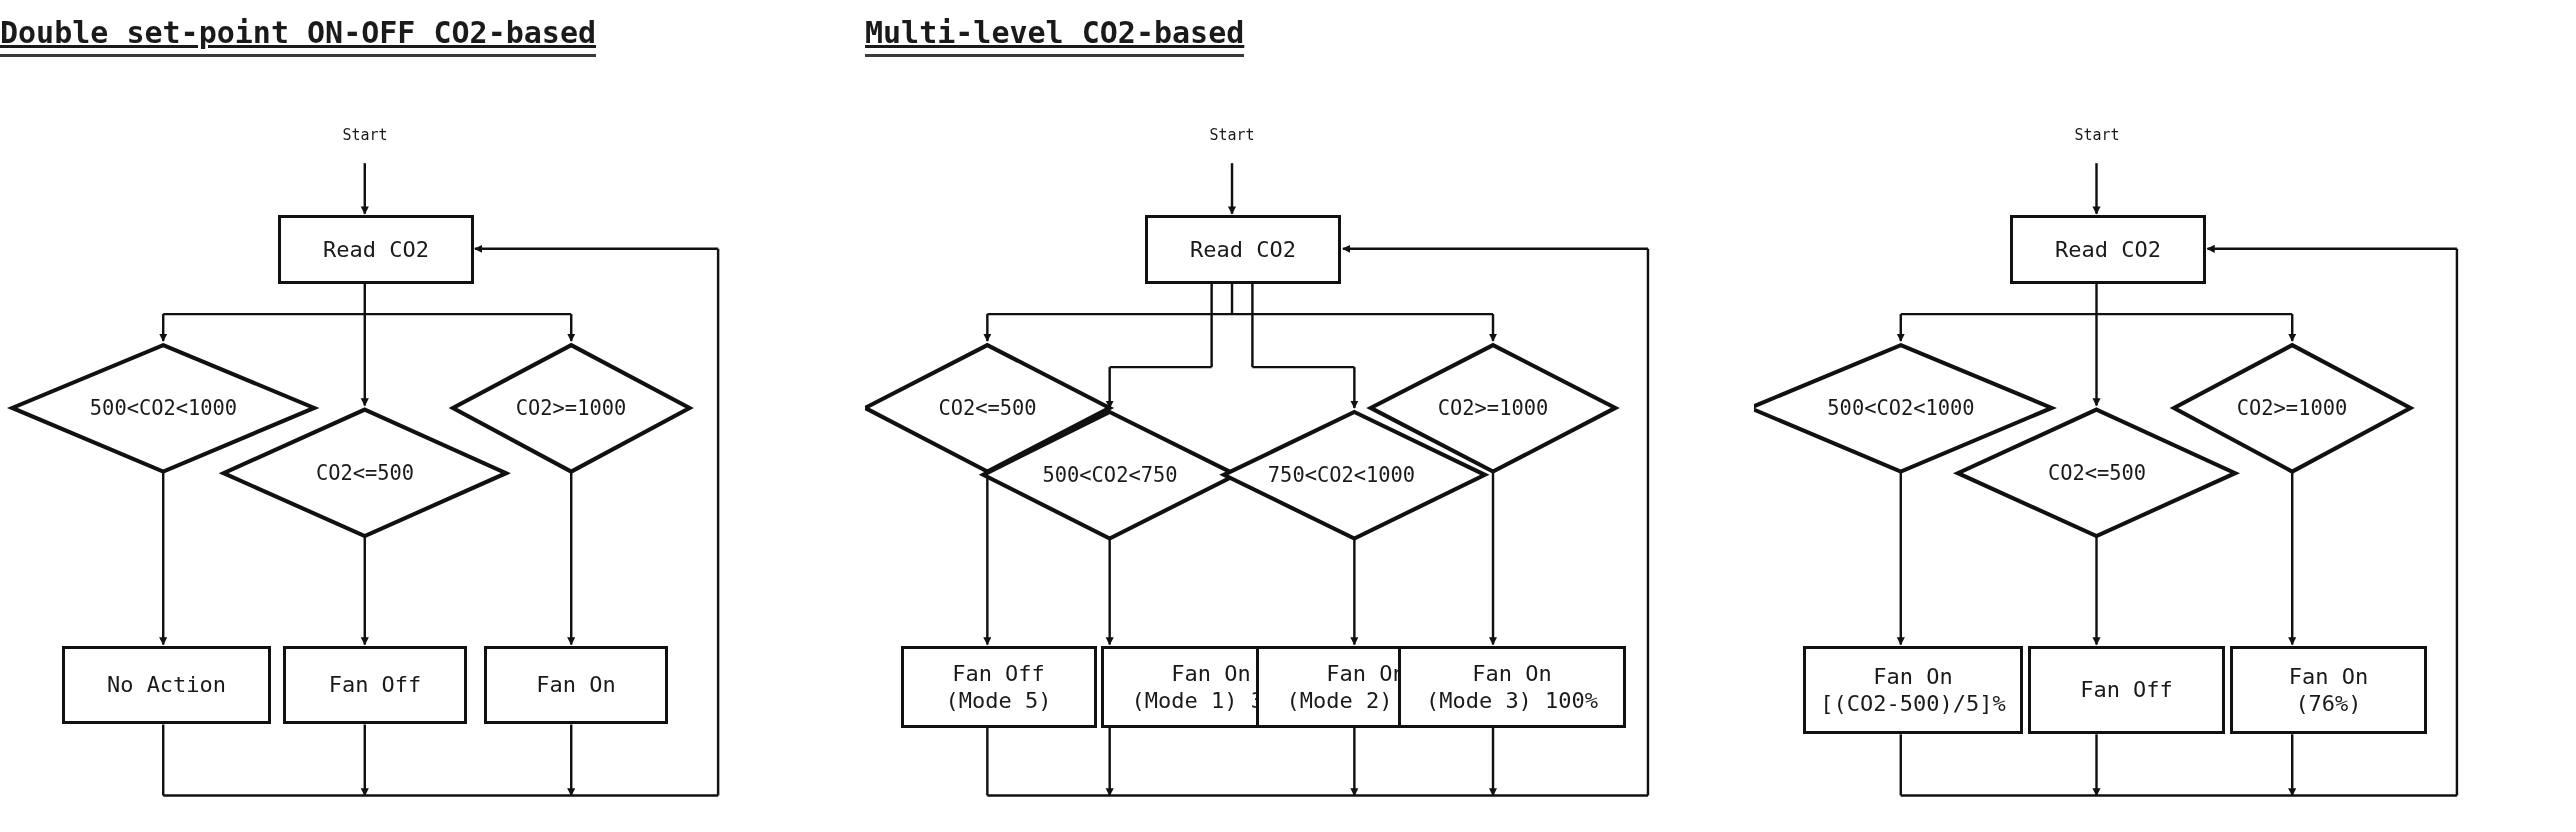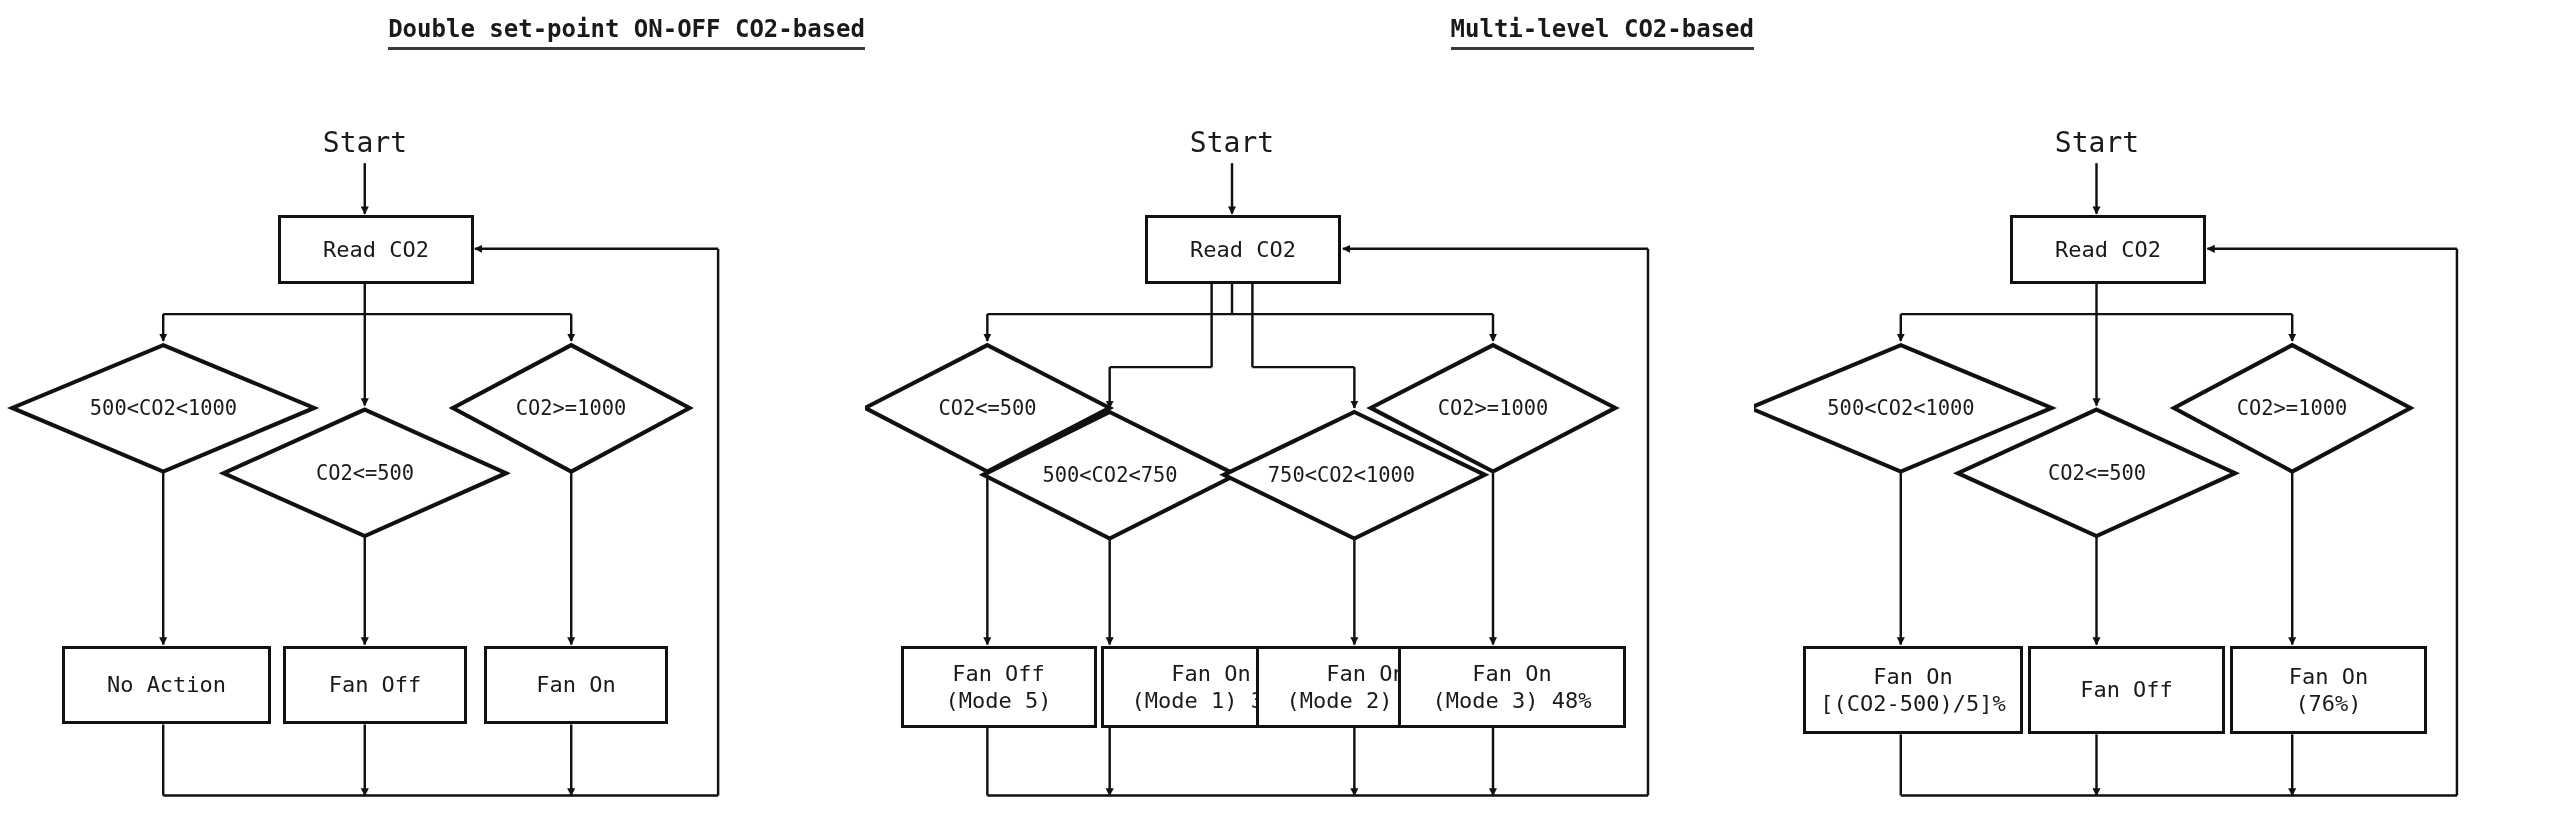--- a/index.html
+++ b/index.html
@@ -27,25 +27,26 @@
   }
   #panel-0 { left: 0px;    width: 865px; }
   #panel-1 { left: 865px; width: 889px; }
   #panel-2 { left: 1754px; width: 822px; }
 
   .panel-title {
     position: absolute;
     top: 14.7px;
     left: 0;
     width: 100%;
-    text-align: right;
-    font-size: 24px;
+    text-align: left;
+    font-size: 30px;
     font-weight: 700;
     letter-spacing: 0px;
     white-space: nowrap;
+    text-decoration: underline;
   }
   .panel-title span {
     border-bottom: 3.3px solid #3a3a3a;
     padding-bottom: 4.1px;
   }
 
   .svg-layer {
     position: absolute;
     top: 0;
     left: 0;
@@ -76,21 +77,21 @@
     align-items: center;
     justify-content: center;
     text-align: center;
     white-space: pre;
     font-size: 20.4px;
     pointer-events: none;
   }
 
   .start-label {
     position: absolute;
-    font-size: 28px;
+    font-size: 15px;
     white-space: pre;
     text-align: center;
   }
 </style>
 </head>
 <body>
 
 <div class="canvas">
 
   <div class="panel" id="panel-0">
@@ -213,21 +214,21 @@
     <div class="node proc" style="left:225px; top:646px; width:220px; height:82px; flex-direction:column;">
       <div>Fan On</div>
       <div>(Mode 1) 33%</div>
     </div>
     <div class="node proc" style="left:380px; top:646px; width:220px; height:82px; flex-direction:column; left:380px;">
       <div>Fan On</div>
       <div>(Mode 2) 67%</div>
     </div>
     <div class="node proc" style="left:522px; top:646px; width:228px; height:82px; flex-direction:column;">
       <div>Fan On</div>
-      <div>(Mode 3) 48%</div>
+      <div>(Mode 3) 100%</div>
     </div>
   </div>
 
   <div class="panel" id="panel-2">
 
 
     <svg class="svg-layer" viewBox="0 0 1008 1021" preserveAspectRatio="none">
       <defs>
         <marker id="ah3" markerWidth="12" markerHeight="12" refX="9" refY="5" orient="auto" markerUnits="userSpaceOnUse">
           <path d="M0,0 L10,5 L0,10 z" fill="#111"></path>

